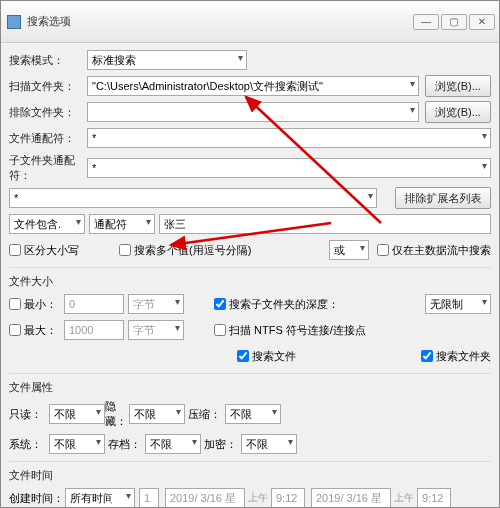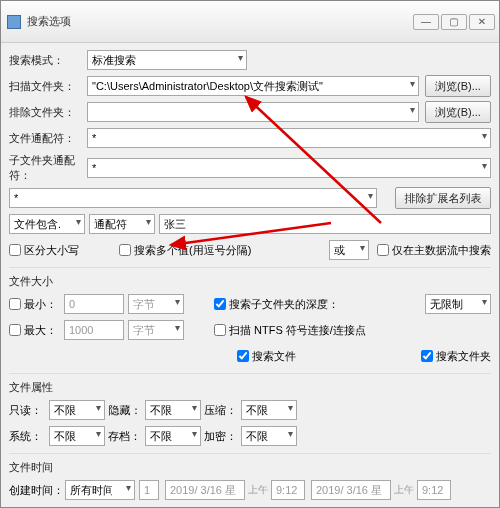--- a/index.html
+++ b/index.html
@@ -128,21 +128,21 @@
     <input type="checkbox" class="chk" checked="" style="">
     <span>搜索文件夹</span>
   </div>
 </div>
 
 <div class="group">
   <div class="grouplab">文件属性</div>
   <div class="row">
     <span style="width:40px">只读：</span>
     <span class="selwrap" style="width:56px"><select class="sel" style="width:100%"><option>不限</option></select></span>
-    <span style="width:40px;text-align:center;padding-right:0">隐藏：</span>
+    <span style="width:24px;text-align:left;padding-right:0">隐藏：</span>
     <span class="selwrap" style="width:56px"><select class="sel" style="width:100%"><option>不限</option></select></span>
     <span style="width:40px;text-align:right;padding-right:4px">压缩：</span>
     <span class="selwrap" style="width:56px"><select class="sel" style="width:100%"><option>不限</option></select></span>
   </div>
   <div class="row">
     <span style="width:40px">系统：</span>
     <span class="selwrap" style="width:56px"><select class="sel" style="width:100%"><option>不限</option></select></span>
     <span style="width:40px;text-align:right;padding-right:4px">存档：</span>
     <span class="selwrap" style="width:56px"><select class="sel" style="width:100%"><option>不限</option></select></span>
     <span style="width:40px;text-align:right;padding-right:4px">加密：</span>

